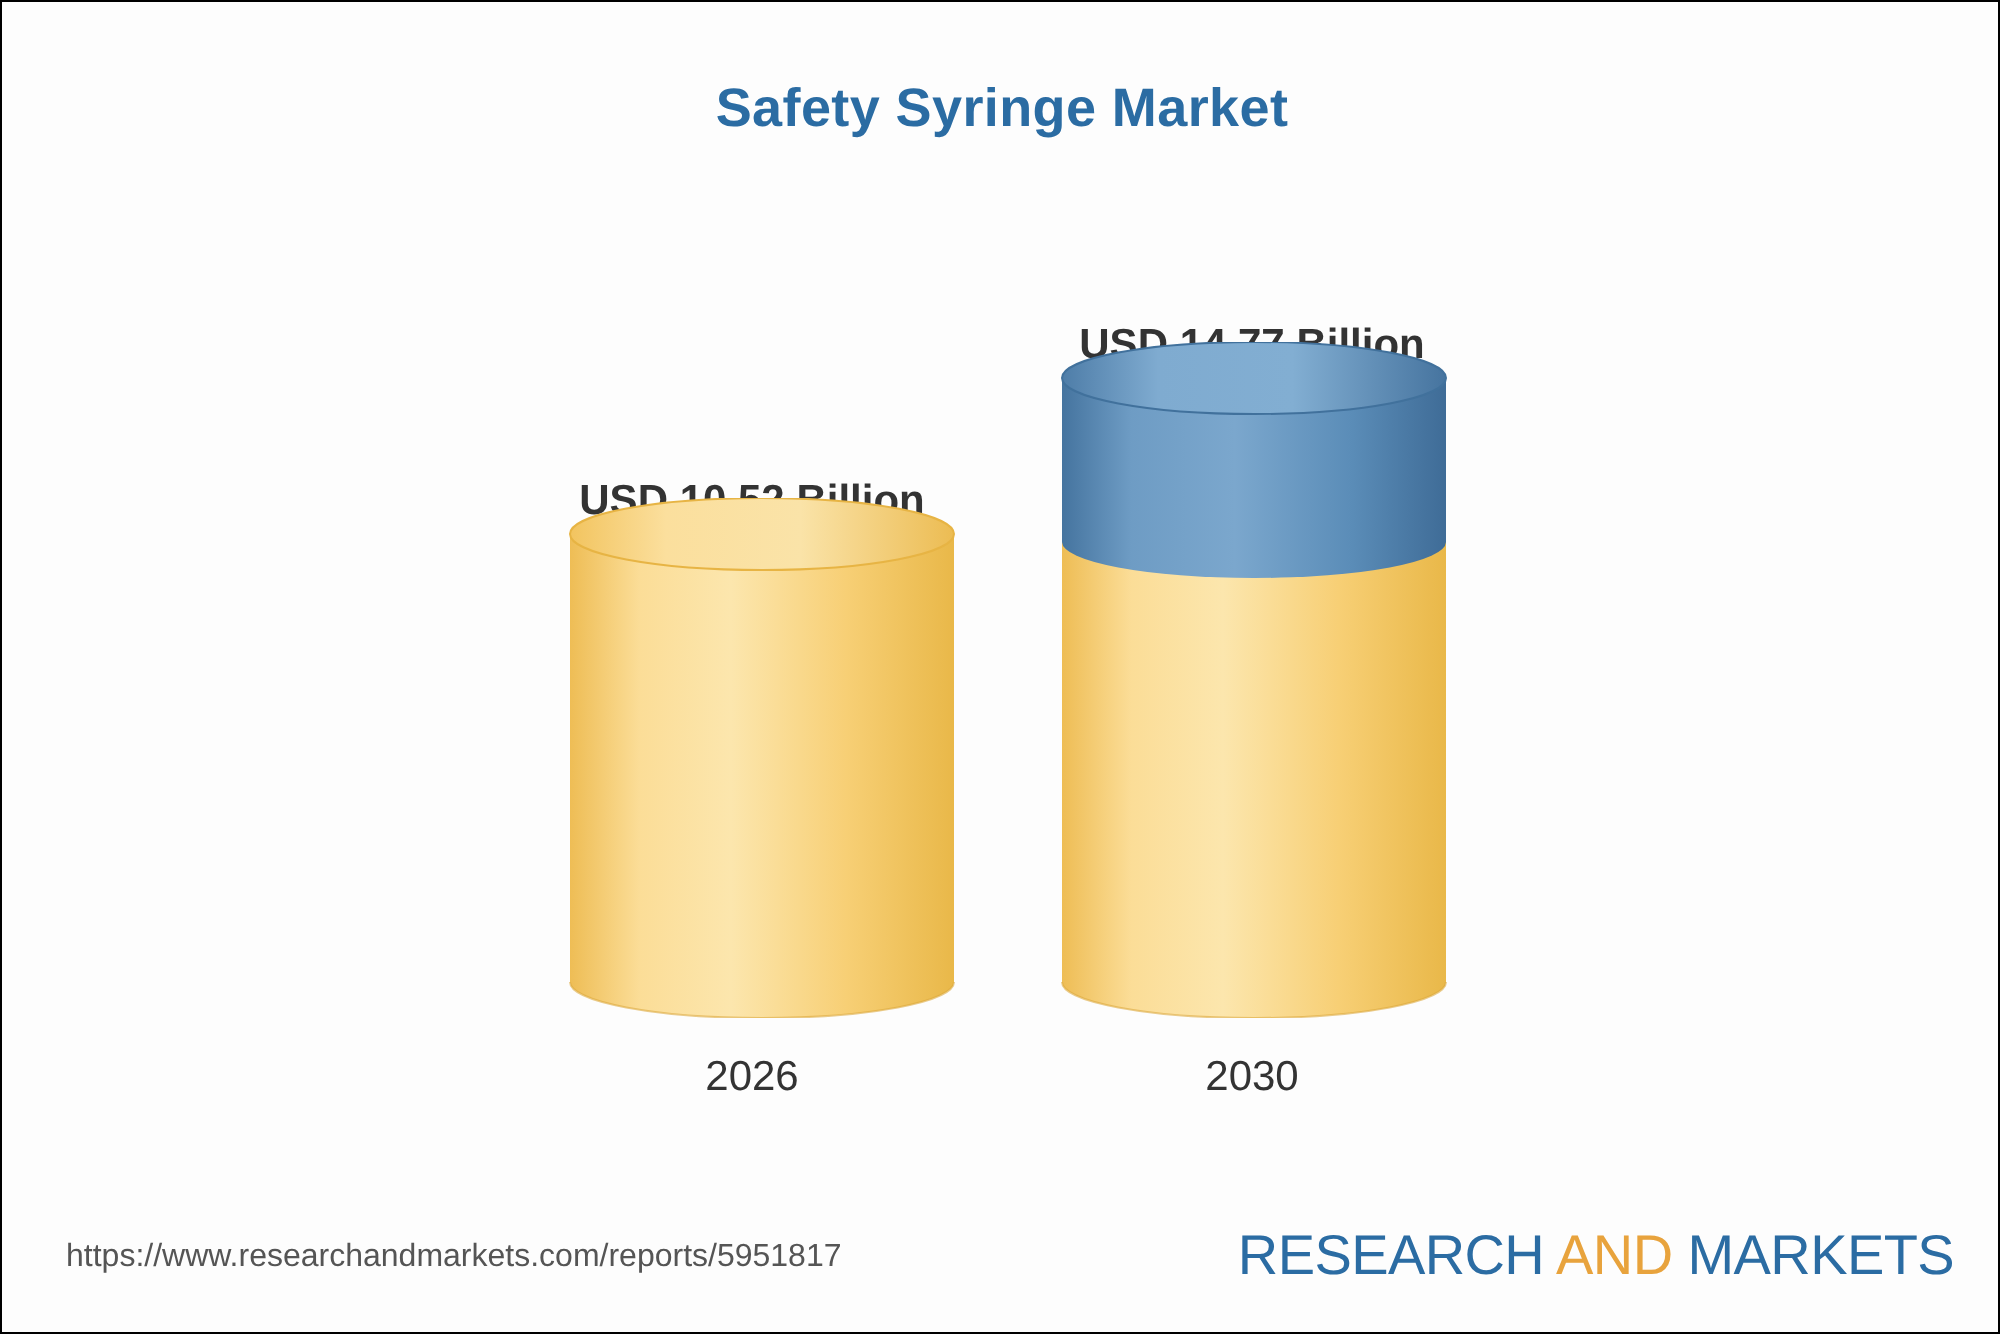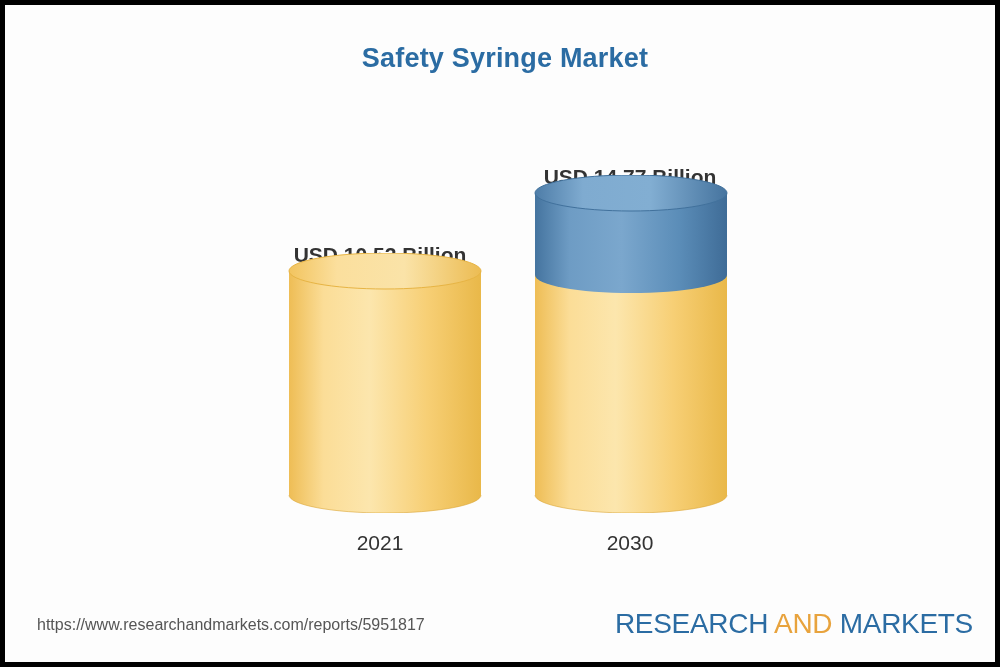--- a/index.html
+++ b/index.html
@@ -12,21 +12,21 @@
     background: #f7f7f7;
     font-family: "Liberation Sans", sans-serif;
     overflow: hidden;
   }
   .canvas {
     position: relative;
     width: 1000px;
     height: 667px;
     background: #fdfdfd;
     box-sizing: border-box;
-    border: 5px solid #000000;
+    border: 1px solid #000000;
   }
   .title {
     position: absolute;
     top: 38px;
     left: 0;
     width: 1000px;
     text-align: center;
     font-size: 27px;
     font-weight: bold;
     color: #2b6ca3;
@@ -161,21 +161,21 @@
         </linearGradient>
       </defs>
 
       <path d="M2,100 L2,320 A96,18 0 0 0 194,320 L194,100 Z" fill="url(#gradBase2030)"></path>
 
       <path d="M2,18 L2,100 A96,18 0 0 0 194,100 L194,18 Z" fill="url(#gradGrowth2030)"></path>
       <ellipse cx="98" cy="18" rx="96" ry="18" fill="url(#gradTop2030)" stroke="#41719c" stroke-width="1"></ellipse>
       <path d="M2,320 A96,18 0 0 0 194,320" fill="none" stroke="#dca93c" stroke-width="1" opacity="0.6"></path>
     </svg>
 
-    <div class="cat-label" style="left:195px; top:396px;">2021</div>
+    <div class="cat-label" style="left:195px; top:396px;">2026</div>
     <div class="cat-label" style="left:445px; top:396px;">2030</div>
   </div>
 
   <div class="footer-url">https://www.researchandmarkets.com/reports/5951817</div>
 
   <div class="brand">
     <div class="brand-main"><span>RESEARCH </span><span class="brand-and">AND</span><span> MARKETS</span></div>
   </div>
 
 </div>

